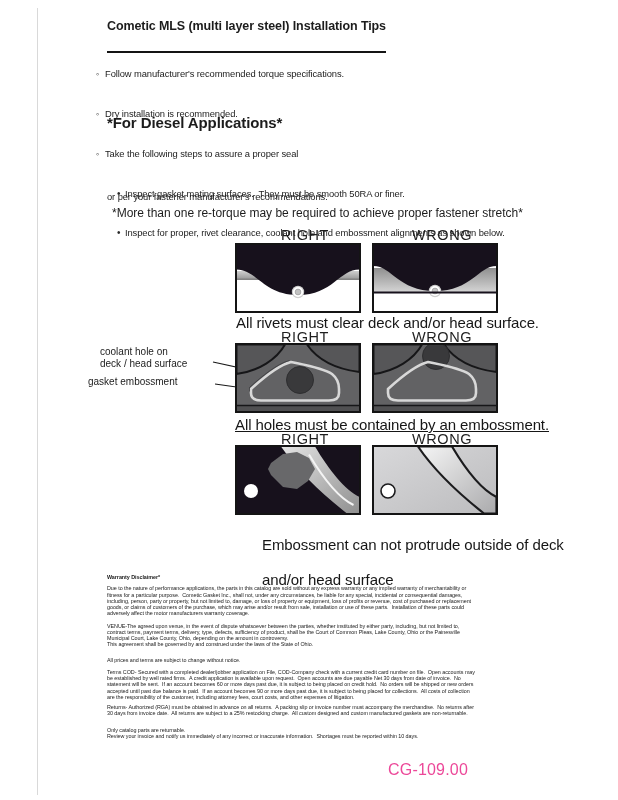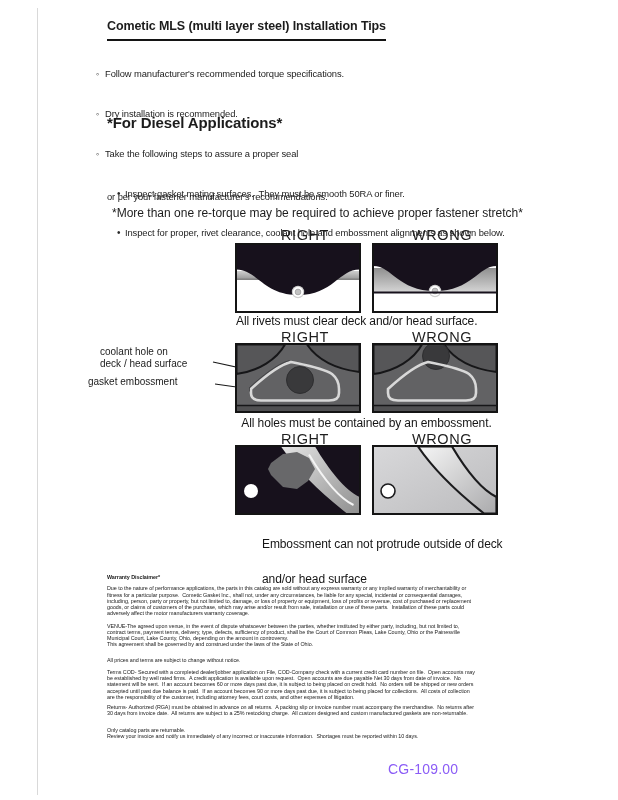--- a/index.html
+++ b/index.html
@@ -1,43 +1,43 @@
 <!DOCTYPE html>
 <html><head>
 <meta charset="utf-8">
 <style>
   html,body{margin:0;padding:0;background:#ffffff;}
   #page{position:relative;width:618px;height:800px;background:#ffffff;overflow:hidden;
         font-family:"Liberation Sans","DejaVu Sans",sans-serif;color:#1c1c1c;}
   .abs{position:absolute;}
   #left-line{left:37px;top:8px;width:1px;height:787px;background:#d9d9d9;}
   #title{left:107px;top:19px;font-size:12.5px;font-weight:bold;border-bottom:2px solid #141414;
-         padding-bottom:6px;letter-spacing:-0.1px;}
+         padding-bottom:18px;letter-spacing:-0.1px;}
   .body-txt{font-size:9.4px;line-height:13px;letter-spacing:-0.1px;white-space:pre;}
   #tips{left:96px;top:41px;}
   .bullet-row{display:flex;align-items:baseline;}
   .marker{width:9px;font-size:9px;color:#2a2a2a;}
   .sub{margin-left:21px;}
   .sub .marker{width:8px;font-size:10px;}
   #diesel-h{left:107px;top:114px;font-size:15px;font-weight:bold;letter-spacing:-0.1px;}
   #para1{left:107px;top:133px;}
   #para2{left:107px;top:164px;}
   #note{left:112px;top:206px;font-size:12px;white-space:pre;}
   .rw-label{width:140px;text-align:center;font-size:14.5px;letter-spacing:0.6px;color:#1f1f1f;}
   .dbox{width:126px;height:70px;}
-  .caption{font-size:12px;letter-spacing:-0.1px;white-space:pre;color:#161616;}
+  .caption{font-size:15px;letter-spacing:-0.1px;white-space:pre;color:#161616;}
   #cap2{width:263px;text-align:center;}
   #coolant-label{left:100px;top:346px;width:112px;font-size:10px;line-height:11.5px;}
   #emboss-label{left:88px;top:376px;width:126px;font-size:10px;}
   #leader-svg{left:130px;top:340px;pointer-events:none;}
   #legal{left:107px;top:574px;width:420px;}
   .fine{font-size:5.4px;line-height:6.25px;letter-spacing:-0.05px;white-space:pre;color:#222;}
   .fine-h{font-weight:bold;margin-bottom:5px;}
   .gap6{margin-top:6px;}.gap9{margin-top:9px;}.gap4{margin-top:4px;}.gap10{margin-top:10px;}
-  #footer{left:388px;top:761px;font-size:14px;color:#8b5cf6;letter-spacing:0.2px;}
+  #footer{left:388px;top:761px;font-size:16px;color:#ec4899;letter-spacing:0.2px;}
 </style>
 </head>
 <body>
 
 <div id="page">
 
   <div id="left-line" class="abs"></div>
 
   <div id="title" class="abs">Cometic MLS (multi layer steel) Installation Tips</div>
 
@@ -142,21 +142,21 @@
     <rect x="1.5" y="1.5" width="123" height="67" fill="#626264"></rect>
     <path d="M1.5,1.5 L50,1.5 C42,16 24,28 1.5,31 Z" fill="#565658" stroke="#161618" stroke-width="2"></path>
     <path d="M72,1.5 L124.5,1.5 L124.5,29 C100,26 82,16 72,1.5 Z" fill="#565658" stroke="#161618" stroke-width="2"></path>
     <circle cx="64" cy="13" r="13.5" fill="#39393b" stroke="#2e2e30" stroke-width="1"></circle>
     <path d="M16,50 L16,46 C28,35 44,22 56,19 C70,22 88,25 97,31 C102,35 104,40 104,46 L104,50 C104,55 100,57.5 94,57.5 L26,57.5 C19,57.5 16,55 16,50 Z" fill="none" stroke="#d8d8d8" stroke-width="2.6"></path>
     <rect x="1.5" y="62.5" width="123" height="6" fill="#505052"></rect>
     <line x1="1.5" y1="62.5" x2="124.5" y2="62.5" stroke="#161618" stroke-width="1.5"></line>
     <rect x="1" y="1" width="124" height="68" fill="none" stroke="#141414" stroke-width="2"></rect>
   </svg>
 
-  <div id="cap2" class="abs caption" style="left:235px;top:416px;">All holes must be contained by an embossment.</div>
+  <div id="cap2" class="abs caption" style="left:235px;top:416px;text-decoration:underline;">All holes must be contained by an embossment.</div>
 
   <div class="abs rw-label" style="left:235px;top:431px;">RIGHT</div>
   <div class="abs rw-label" style="left:372px;top:431px;">WRONG</div>
 
   <svg class="abs dbox" style="left:235px;top:445px;" viewBox="0 0 126 70">
     <defs>
       <linearGradient id="g3a" x1="0" y1="0" x2="1" y2="1">
         <stop offset="0" stop-color="#e4e4e4"></stop>
           <stop offset="1" stop-color="#8f8f8f"></stop>
       </linearGradient>

